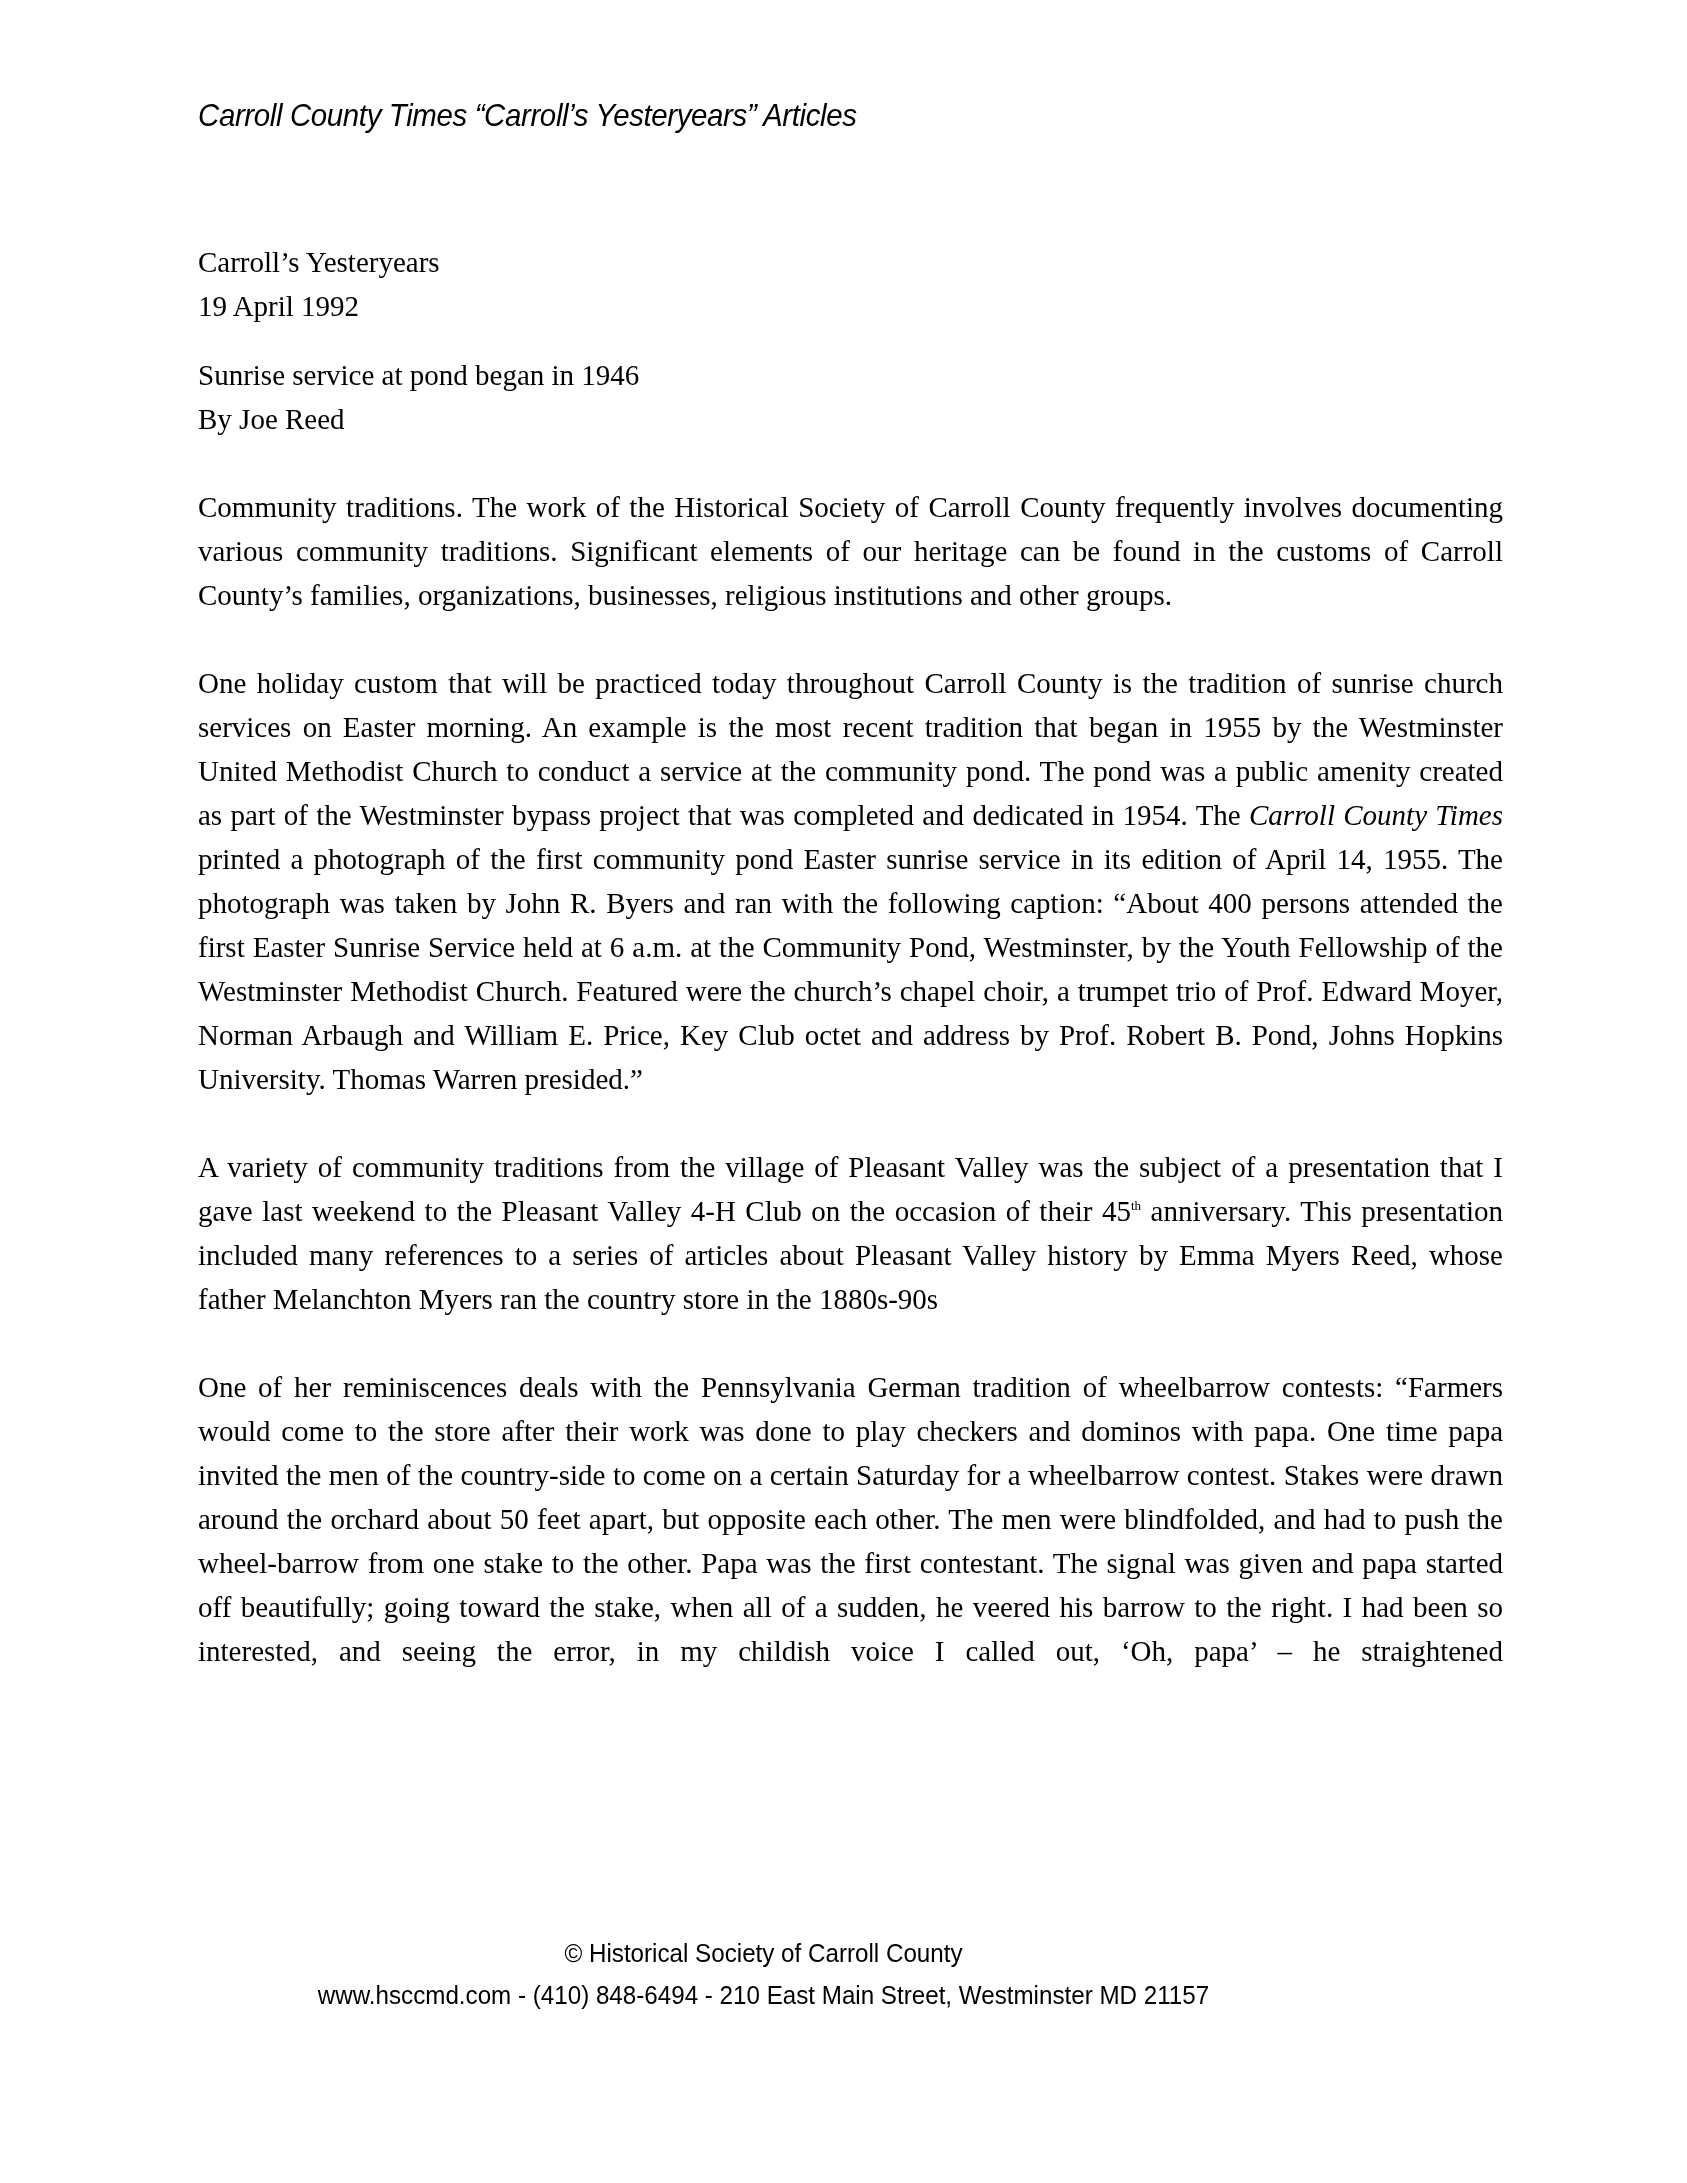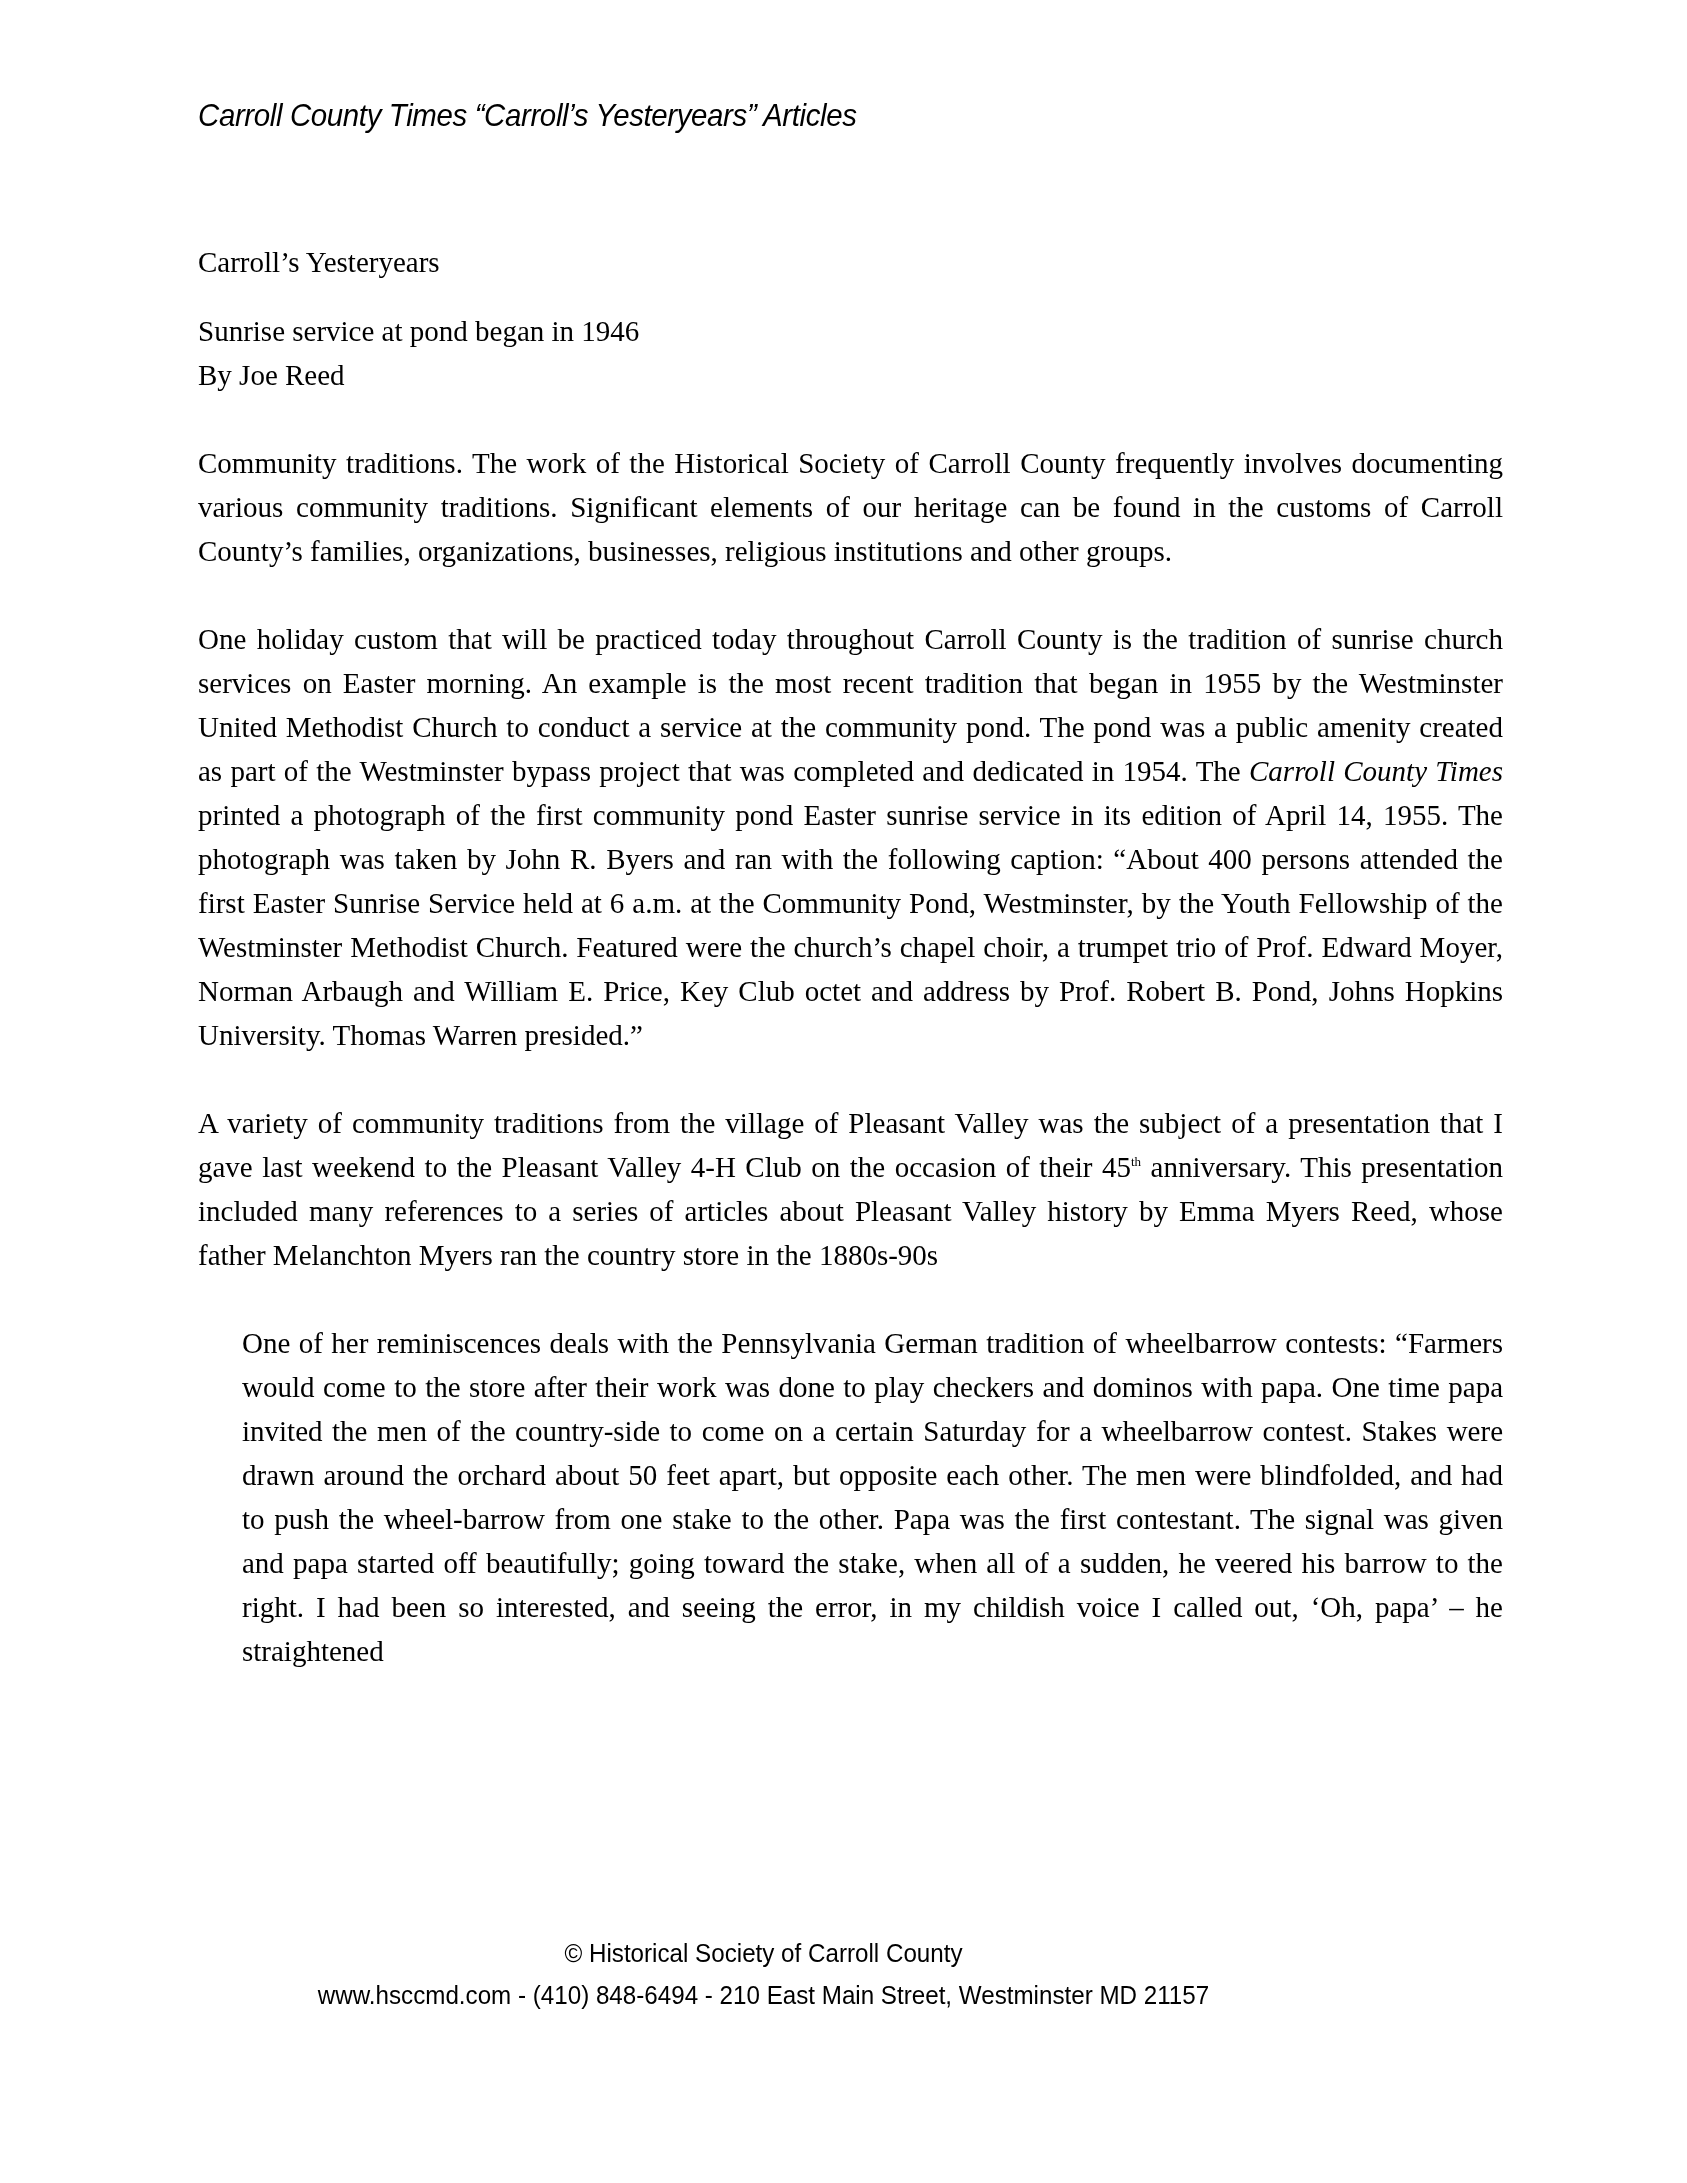--- a/index.html
+++ b/index.html
@@ -44,21 +44,20 @@
     }
     .meta-block.byline-block {
       margin-bottom: 44px;
     }
     .paragraph {
       margin: 0 0 44px 0;
       text-align: justify;
     }
     .paragraph.last {
       text-align-last: justify;
-      margin-left: 44px;
     }
     .paragraph sup {
       font-size: 13px;
       line-height: 0;
       vertical-align: super;
     }
     .page-footer {
       position: absolute;
       left: 0;
       width: 1527px;
@@ -74,20 +73,21 @@
     }
   </style>
 </head>
 <body>
 
 <div class="page-header">Carroll County Times “Carroll’s Yesteryears” Articles</div>
 
 <div class="doc-body">
   <div class="meta-block">
     <span class="meta-line">Carroll’s Yesteryears</span>
+    <span class="meta-line">19 April 1992</span>
   </div>
   <div class="meta-block byline-block">
     <span class="meta-line">Sunrise service at pond began in 1946</span>
     <span class="meta-line">By Joe Reed</span>
   </div>
 
   <p class="paragraph">Community traditions. The work of the Historical Society of Carroll County frequently involves documenting various community traditions. Significant elements of our heritage can be found in the customs of Carroll County’s families, organizations, businesses, religious institutions and other groups.</p>
 
   <p class="paragraph"><span>One holiday custom that will be practiced today throughout Carroll County is the tradition of sunrise church services on Easter morning. An example is the most recent tradition that began in 1955 by the Westminster United Methodist Church to conduct a service at the community pond. The pond was a public amenity created as part of the Westminster bypass project that was completed and dedicated in 1954. The </span><em>Carroll County Times</em><span> printed a photograph of the first community pond Easter sunrise service in its edition of April 14, 1955. The photograph was taken by John R. Byers and ran with the following caption: “About 400 persons attended the first Easter Sunrise Service held at 6 a.m. at the Community Pond, Westminster, by the Youth Fellowship of the Westminster Methodist Church. Featured were the church’s chapel choir, a trumpet trio of Prof. Edward Moyer, Norman Arbaugh and William E. Price, Key Club octet and address by Prof. Robert B. Pond, Johns Hopkins University. Thomas Warren presided.”</span></p>
 

